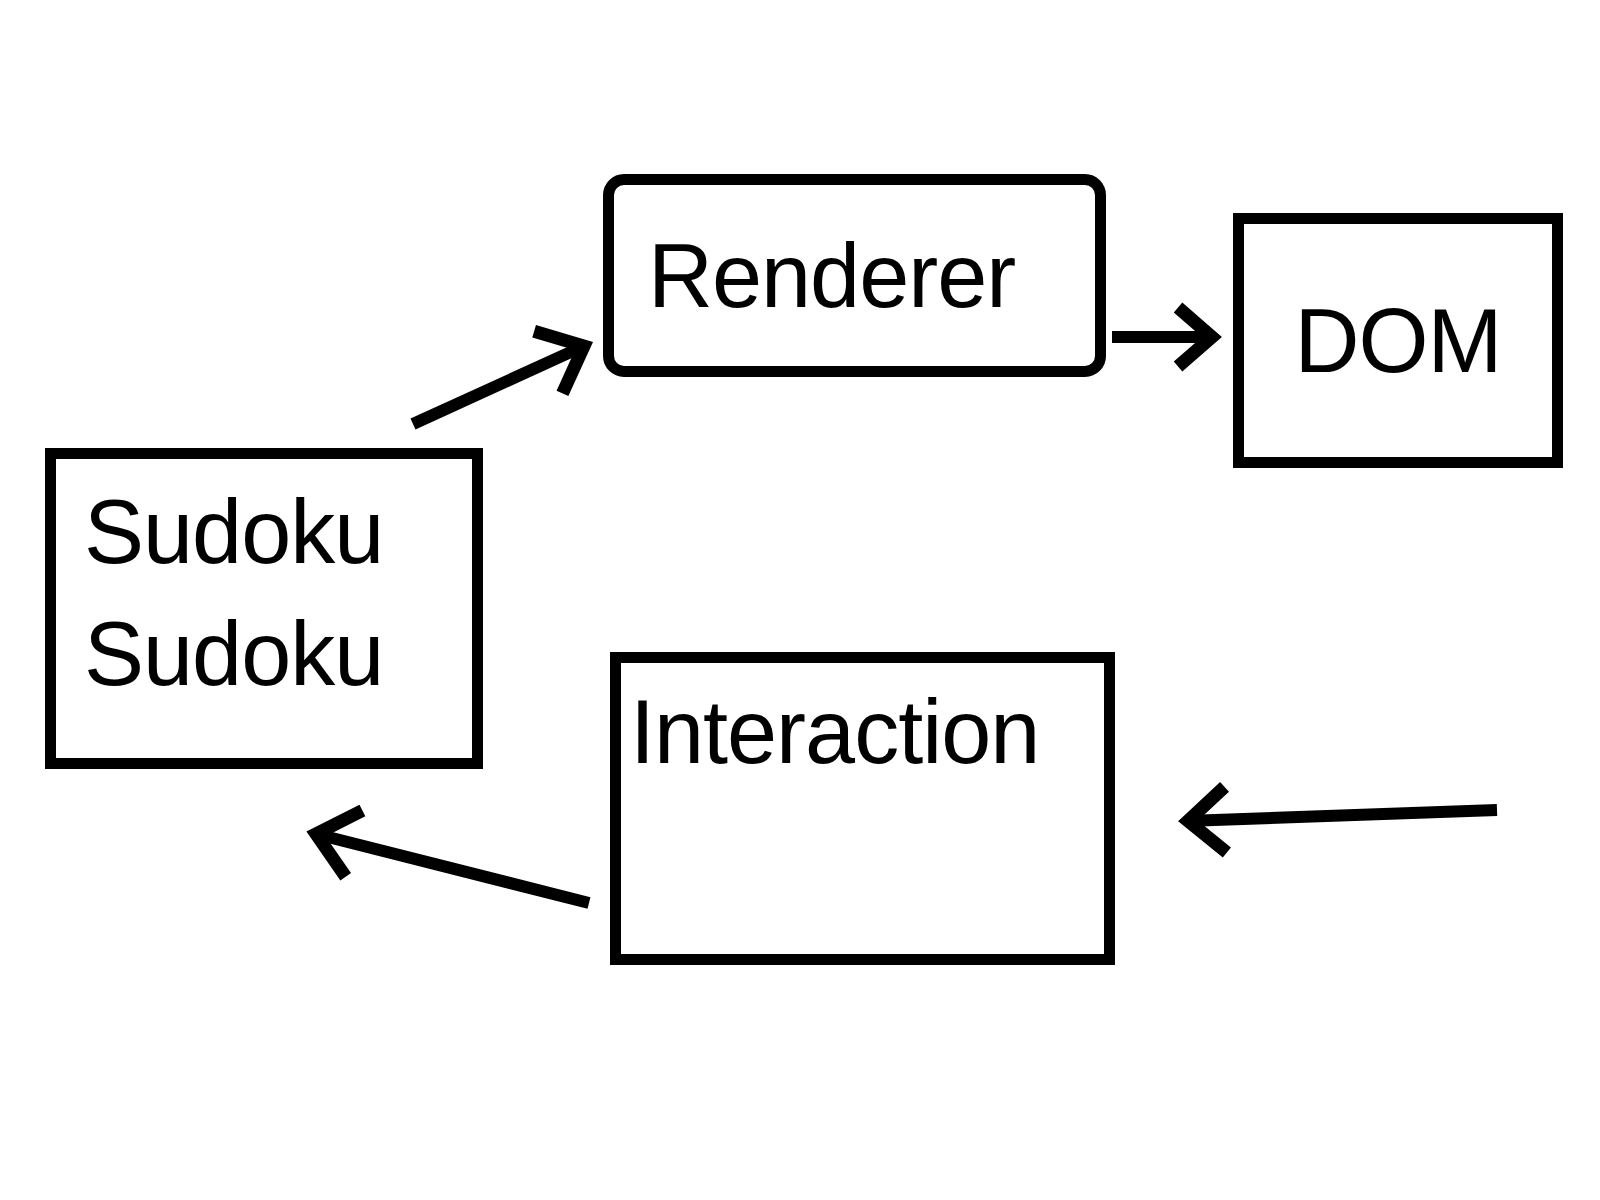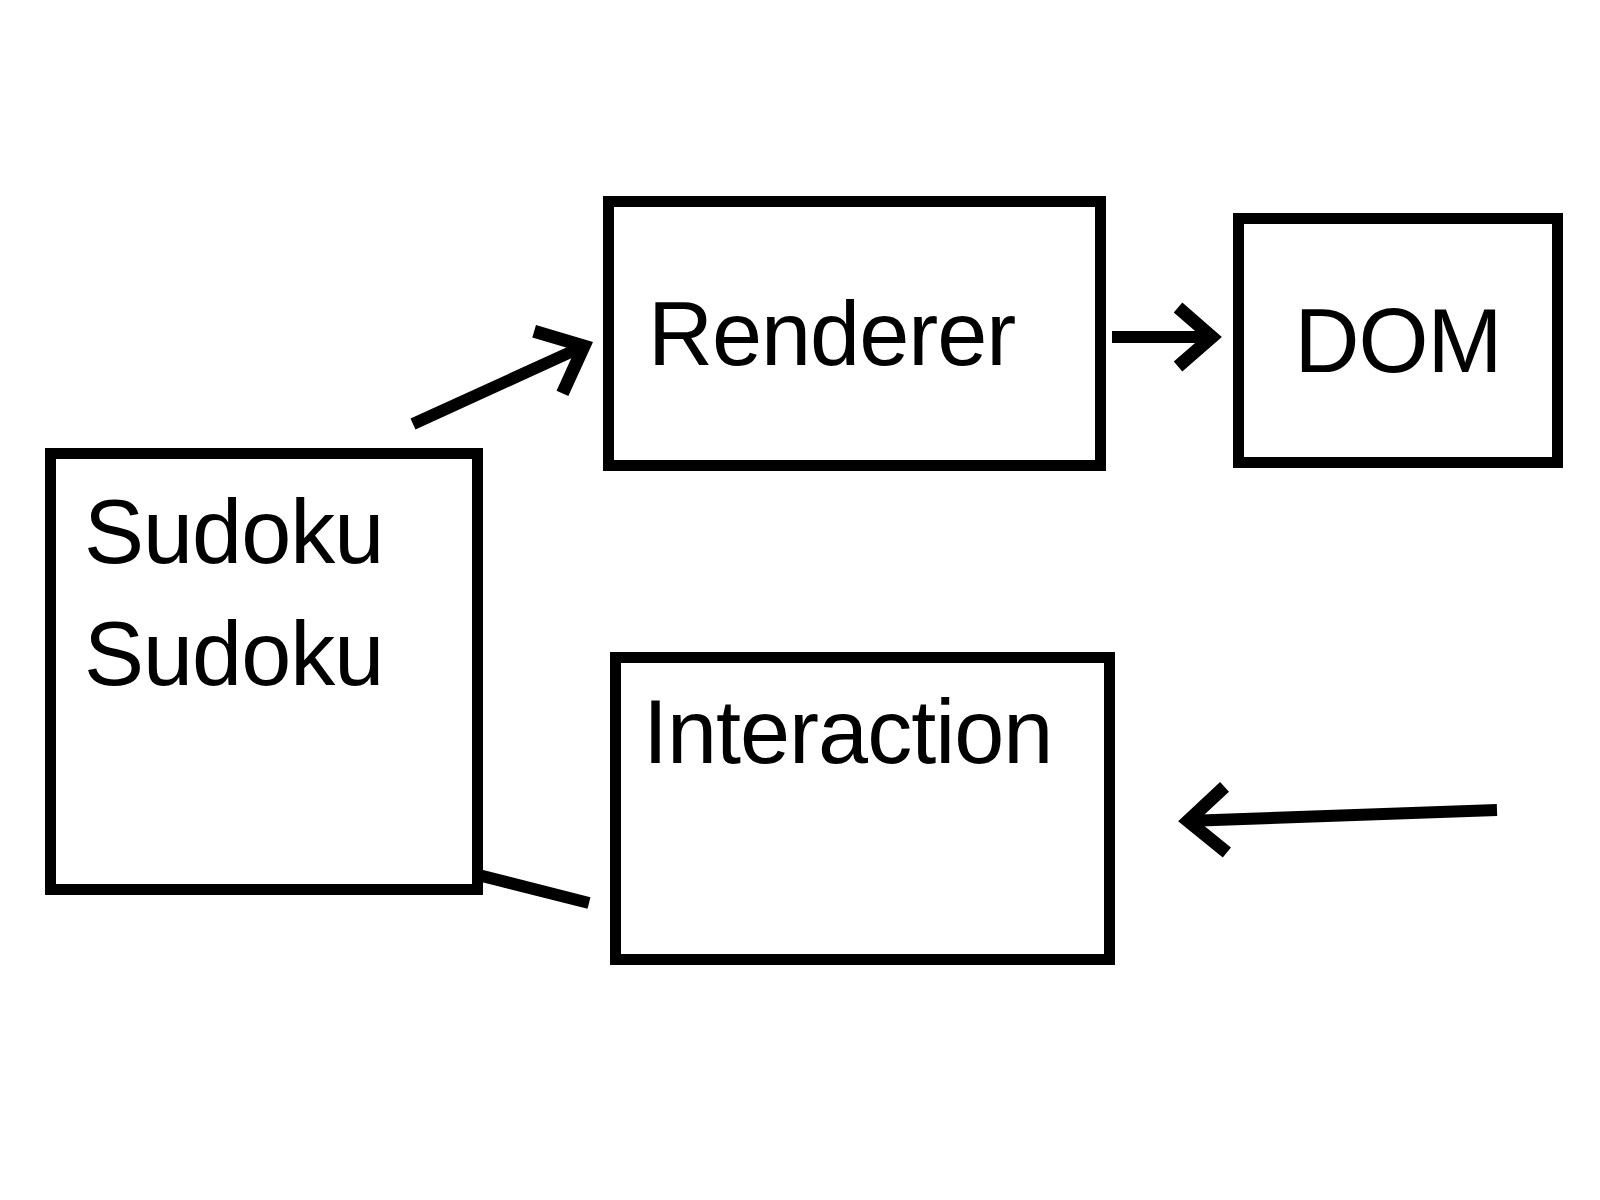--- a/index.html
+++ b/index.html
@@ -29,35 +29,36 @@
     border: 11px solid #000000;
     background: #ffffff;
     font-size: 90px;
     line-height: 122px;
     letter-spacing: -1px;
     white-space: nowrap;
   }
   .node-line { display: block; }
 
   .node-sudoku-state {
-    left: 45px;  top: 448px;  width: 438px; height: 447px;
+    left: 45px;  top: 448px;  width: 438px; height: 321px;
     padding: 12px 0 0 28px;
   }
   .node-renderer {
-    left: 603px; top: 196px;  width: 503px; height: 275px;
+    left: 603px; top: 174px;  width: 503px; height: 203px;
     display: flex; align-items: center;
     padding-left: 34px;
+    border-radius: 21px;
   }
   .node-dom {
     left: 1233px; top: 213px; width: 330px; height: 255px;
     display: flex; align-items: center; justify-content: center;
   }
   .node-interaction-handler {
     left: 610px; top: 652px;  width: 505px; height: 313px;
-    padding: 8px 0 0 22px;
+    padding: 8px 0 0 9px;
   }
 </style>
 </head>
 <body>
 
 <div class="canvas">
 
   <svg class="edges-layer" id="edges" viewBox="0 0 1600 1200" xmlns="http://www.w3.org/2000/svg">
       <g>
         <line x1="413" y1="424" x2="579.268940948876" y2="348.15802693560045" stroke="#000000" stroke-width="12"></line>

